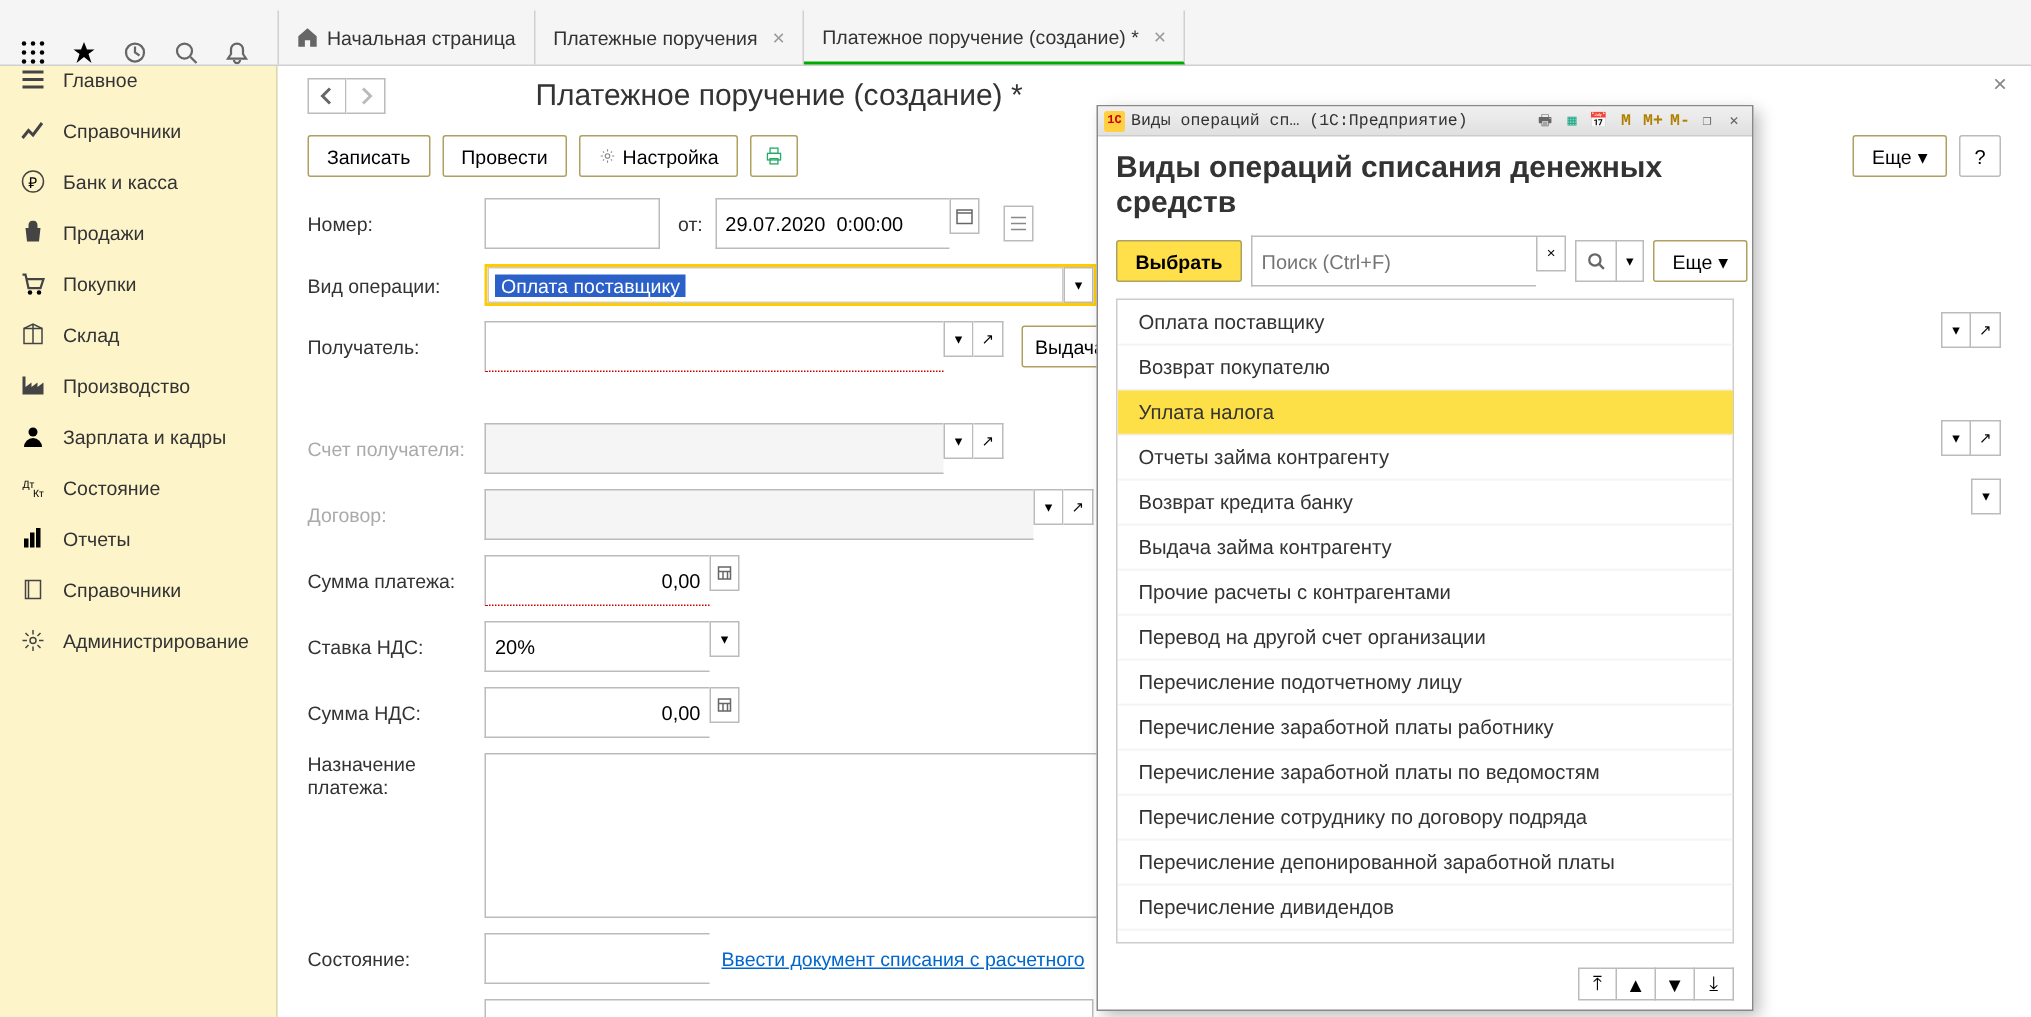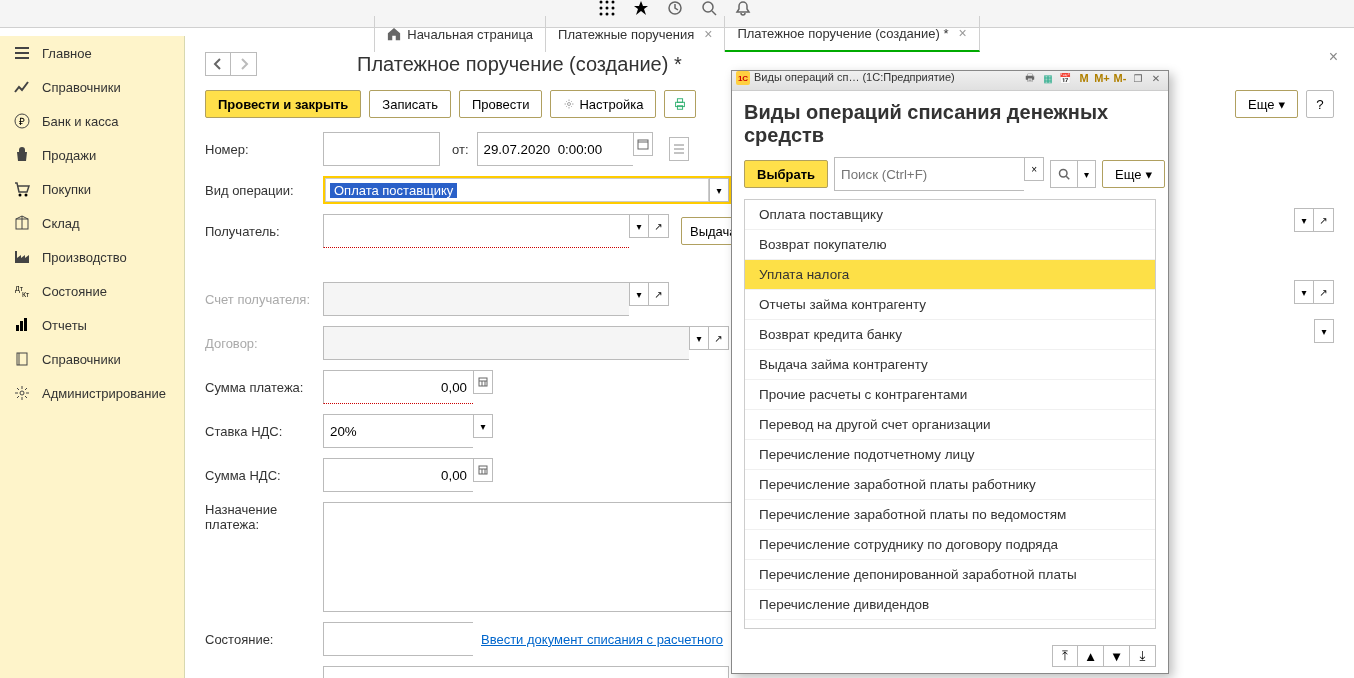--- a/index.html
+++ b/index.html
@@ -1,20 +1,20 @@
 <!DOCTYPE html>
 <html><head>
 <meta charset="utf-8">
 <style>
   * { box-sizing: border-box; margin: 0; padding: 0; }
   body { font-family: Arial, sans-serif; font-size: 13px; color: #333; background: #fff; overflow: hidden; }
   .container { display: flex; height: 678px; width: 1354px; }
   
   
-  .top-strip { position: absolute; top: 0; left: 0; right: 0; height: 28px; background: #f5f5f5; border-bottom: 1px solid #d0d0d0; display: flex; align-items: center; z-index: 1; flex-direction: column; }
+  .top-strip { position: absolute; top: 0; left: 0; right: 0; height: 44px; background: #f5f5f5; border-bottom: 1px solid #d0d0d0; display: flex; align-items: flex-end; z-index: 1; }
   .strip-icons { display: flex; align-items: center; gap: 18px; padding: 0 14px; width: 185px; }
   .strip-icon { width: 16px; height: 16px; color: #666; cursor: pointer; }
   
   
   .tabs { display: flex; align-items: center; height: 36px; }
   .tab { display: flex; align-items: center; height: 36px; padding: 0 12px; border-right: 1px solid #d0d0d0; cursor: pointer; gap: 6px; }
   .tab:first-child { border-left: 1px solid #d0d0d0; }
   .tab-close { color: #999; font-size: 14px; cursor: pointer; margin-left: 4px; }
   .tab.active { border-bottom: 2px solid #0a0; }
   
@@ -51,21 +51,21 @@
   .highlight-field { border: 2px solid #ffcc00; display: flex; height: 28px; }
   .highlight-field .input { border: 1px solid #ccc; flex: 1; }
   .highlight-field .selected-bg { background: #2a60c8; color: #fff; padding: 0 4px; display: flex; align-items: center; }
   .textarea { border: 1px solid #bbb; height: 110px; width: 100%; }
   .link { color: #0066cc; text-decoration: underline; cursor: pointer; }
   .underline-red { border-bottom: 1px dotted #c00; }
   .text-right { text-align: right; }
   
   
   .modal { position: absolute; left: 731px; top: 70px; width: 438px; background: #fff; border: 1px solid #888; box-shadow: 4px 4px 10px rgba(0,0,0,.25); z-index: 100; }
-  .modal-titlebar { height: 20px; background: linear-gradient(#f0f0f0,#e0e0e0); border-bottom: 1px solid #ccc; display: flex; align-items: flex-start; padding: 0 4px; gap: 4px; font-size: 11px; }
+  .modal-titlebar { height: 20px; background: linear-gradient(#f0f0f0,#e0e0e0); border-bottom: 1px solid #ccc; display: flex; align-items: center; padding: 0 4px; gap: 4px; font-size: 11px; font-family: Liberation Mono, monospace; }
   .modal-titlebar .tb-icons { margin-left: auto; display: flex; gap: 2px; align-items: center; }
   .tb-ico { width: 16px; height: 14px; display: inline-flex; align-items: center; justify-content: center; cursor: pointer; color: #666; font-size: 10px; border-radius: 1px; }
   .tb-ico.m { color: #b08000; font-weight: bold; font-size: 11px; }
   .modal-body { padding: 10px 12px; }
   .modal-heading { font-size: 20px; font-weight: bold; margin-bottom: 10px; }
   .modal-toolbar { display: flex; gap: 6px; align-items: center; margin-bottom: 8px; }
   .modal-list { border: 1px solid #ccc; max-height: 430px; overflow-y: auto; }
   .modal-list-item { padding: 7px 14px; cursor: pointer; border-bottom: 1px solid #f0f0f0; font-size: 13.5px; }
   .modal-list-item.selected { background: #fde047; }
   .modal-footer { display: flex; justify-content: flex-end; padding: 6px 12px; gap: 0; }
@@ -169,20 +169,27 @@
         <span>Склад</span>
       </div>
     <div class="sidebar-item">
         <svg class="sidebar-icon" viewBox="0 0 16 16">
           <path d="M1 14h14V6l-4 3V6l-4 3V6L3 9V2H1z" fill="currentColor"></path>
         </svg>
         <span>Производство</span>
       </div>
     <div class="sidebar-item">
         <svg class="sidebar-icon" viewBox="0 0 16 16">
+          <circle cx="8" cy="5" r="3"></circle>
+          <path d="M2 15a6 6 0 0 1 12 0z"></path>
+        </svg>
+        <span>Зарплата и кадры</span>
+      </div>
+    <div class="sidebar-item">
+        <svg class="sidebar-icon" viewBox="0 0 16 16">
           <text x="1" y="8" font-size="7">Дт</text>
           <text x="8" y="14" font-size="7">Кт</text>
         </svg>
         <span>Состояние</span>
       </div>
     <div class="sidebar-item">
         <svg class="sidebar-icon" viewBox="0 0 16 16">
           <rect x="2" y="8" width="3" height="6"></rect>
           <rect x="6" y="4" width="3" height="10"></rect>
           <rect x="10" y="1" width="3" height="13"></rect>
@@ -215,21 +222,20 @@
         </button>
       <button class="nav-btn">
           <svg width="12" height="12" viewBox="0 0 12 12">
             <path d="M4 1l5 5-5 5" stroke="#bbb" stroke-width="2" fill="none"></path>
           </svg>
         </button>
       <h1 class="main-title">Платежное поручение (создание) *</h1>
     </div>
 
     <div class="toolbar">
-      <button class="btn primary">Провести и закрыть</button>
       <button class="btn">Записать</button>
       <button class="btn">Провести</button>
       <button class="btn">
           <svg width="12" height="12" viewBox="0 0 16 16">
             <circle cx="8" cy="8" r="2" fill="none" stroke="#888"></circle>
             <path d="M8 2v2M8 12v2M2 8h2M12 8h2M4 4l1 1M11 11l1 1M12 4l-1 1M5 11l-1 1" stroke="#888"></path>
           </svg>
           <span>Настройка</span>
         </button>
       <button class="btn icon-only">

